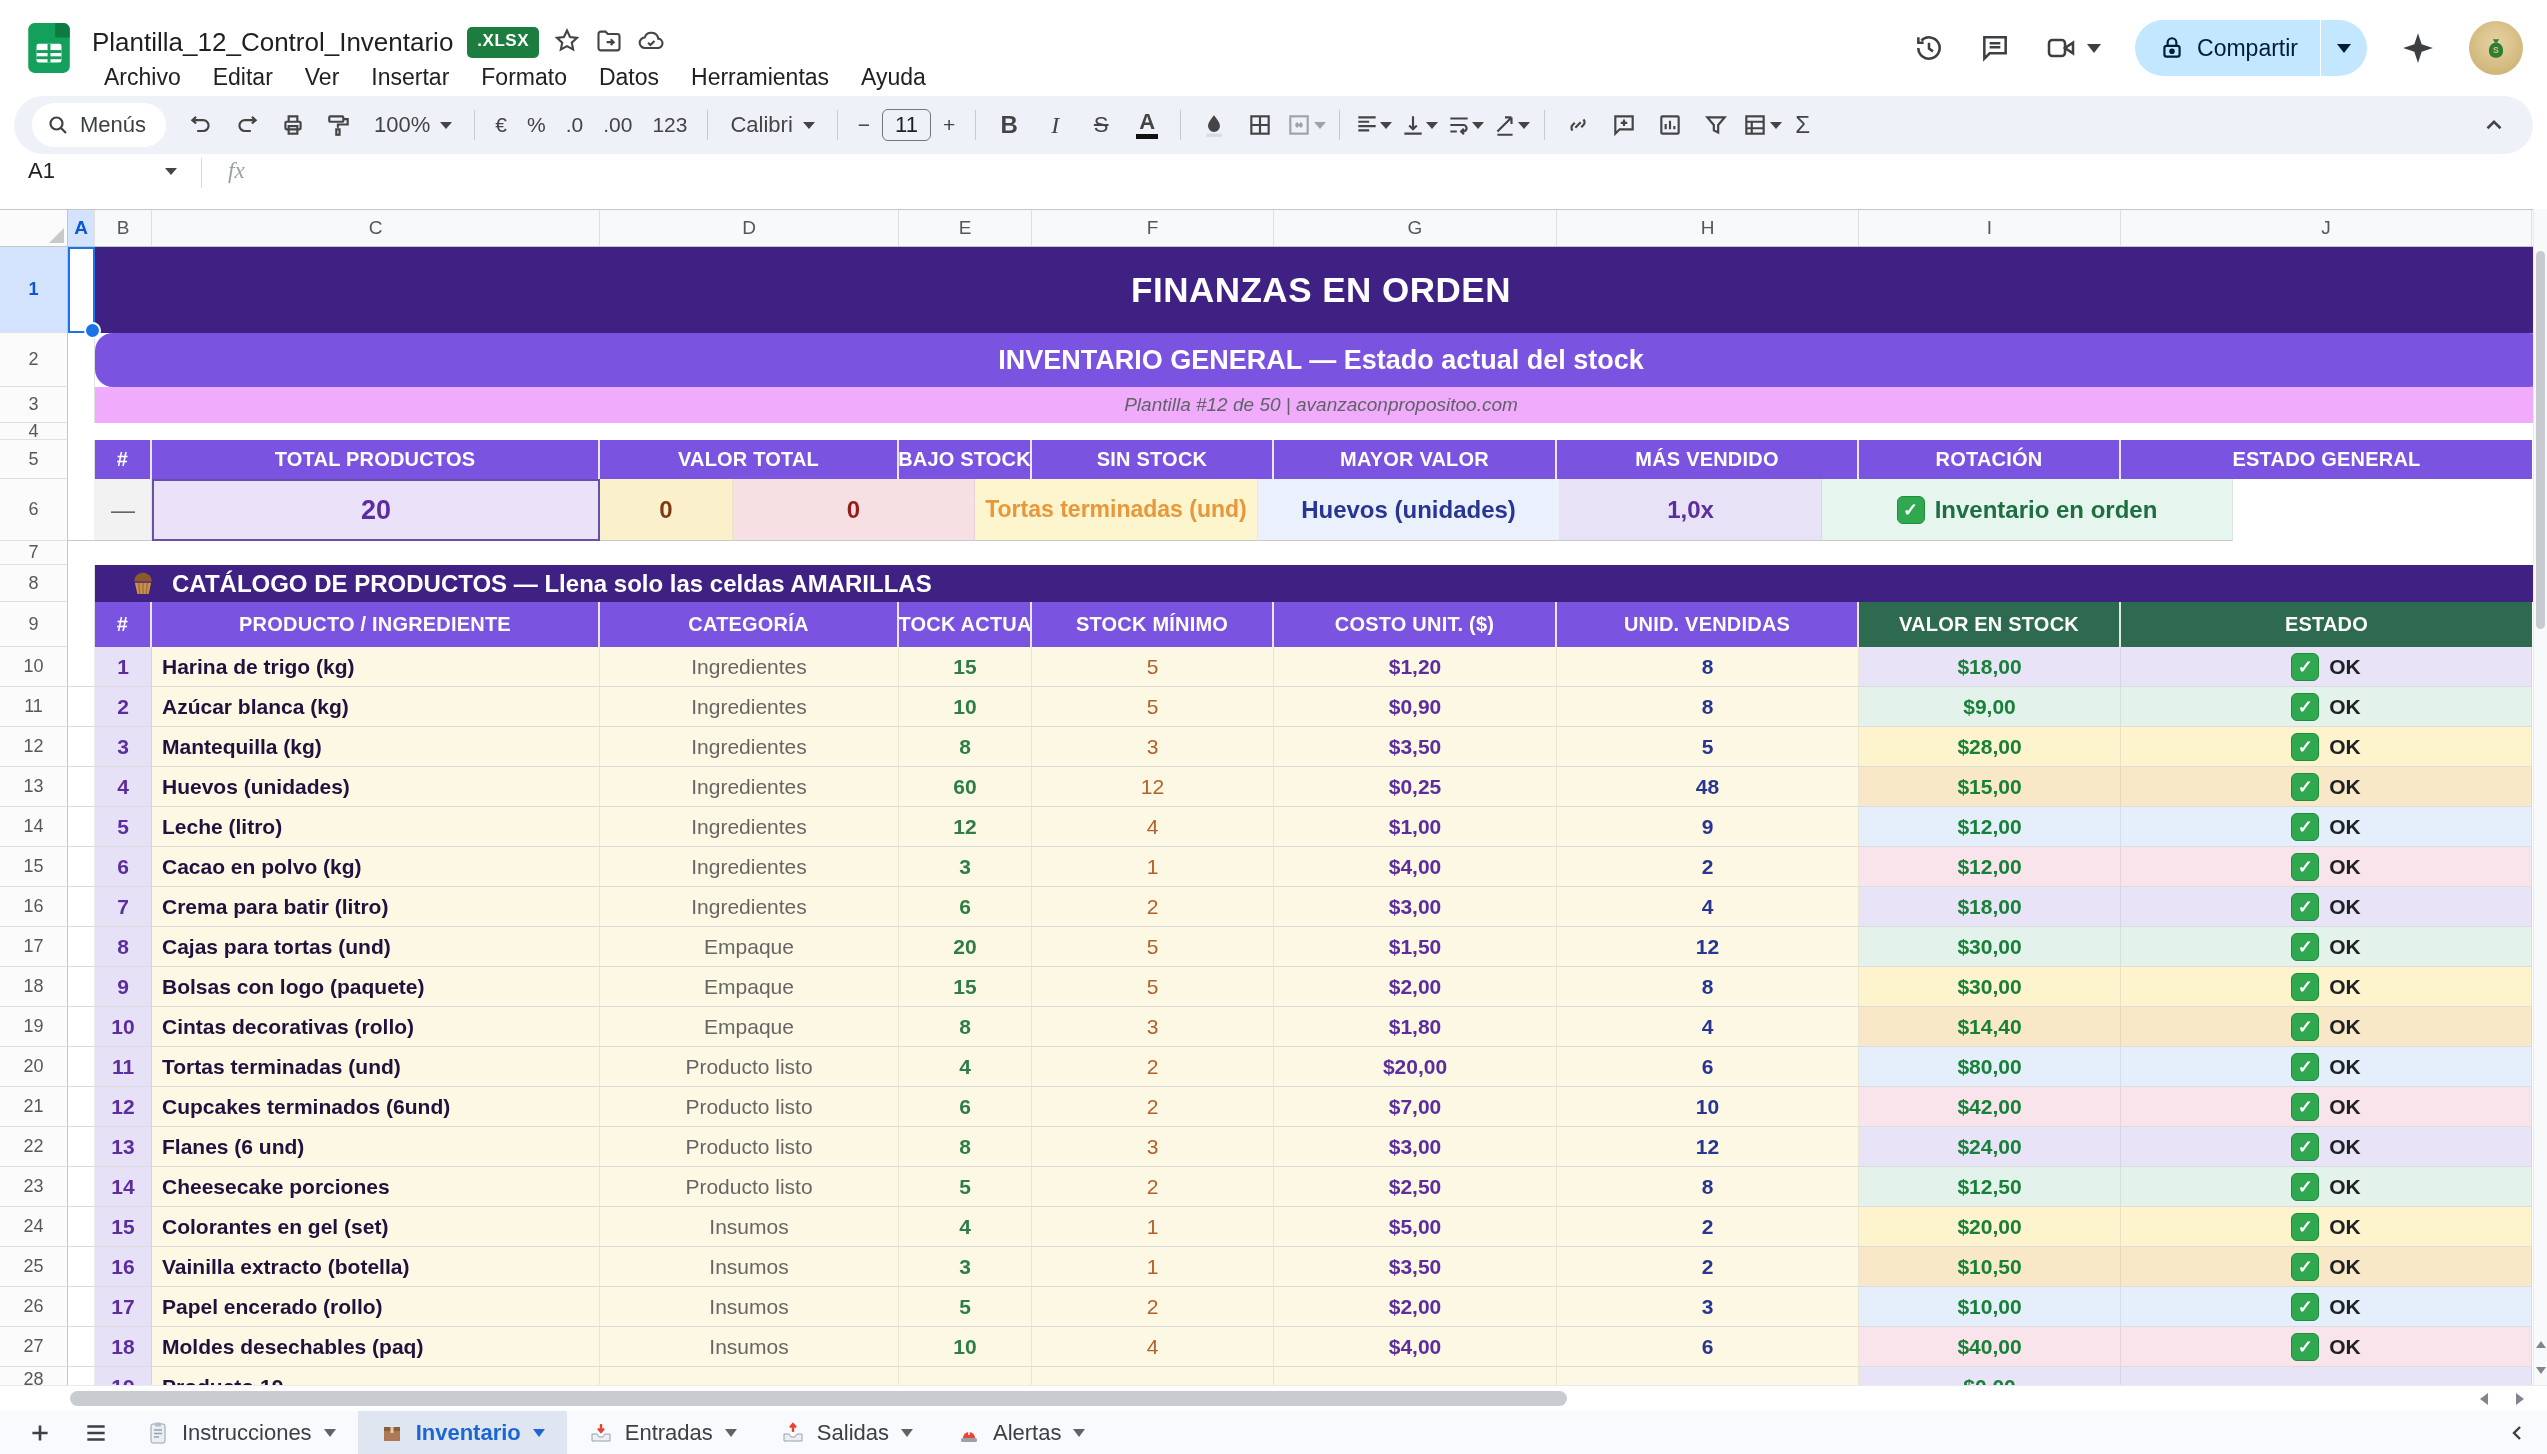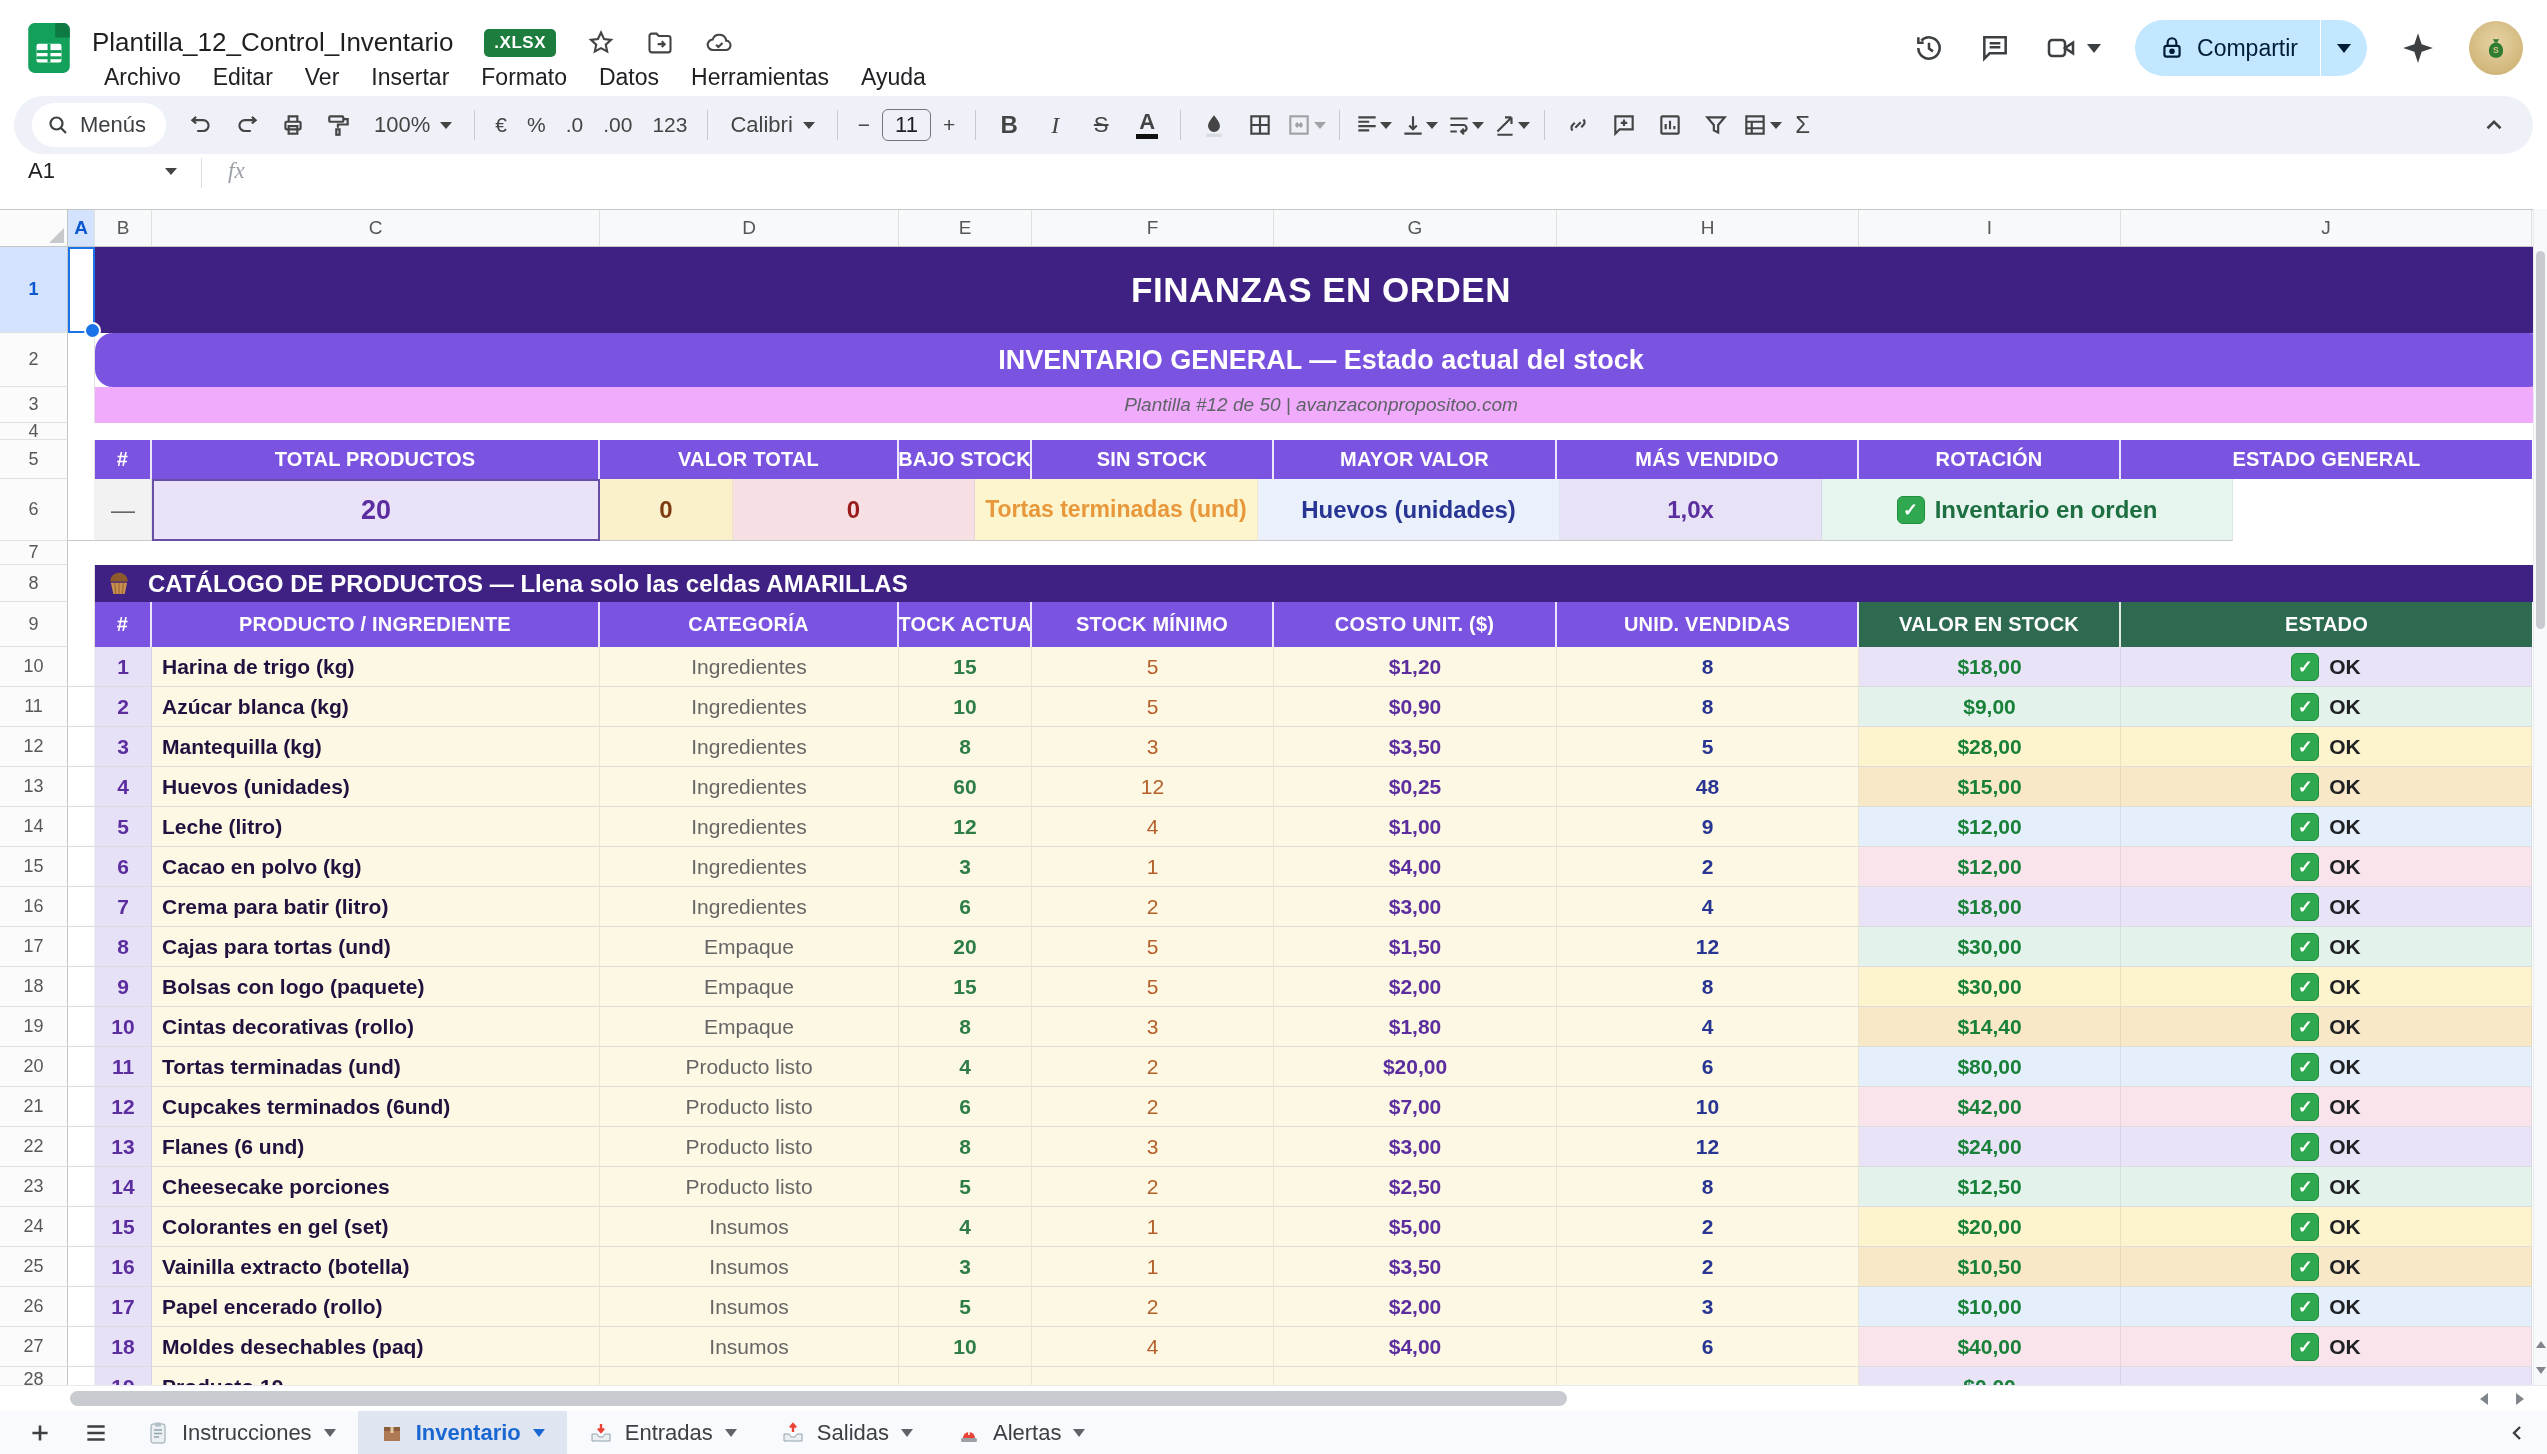--- a/index.html
+++ b/index.html
@@ -4,21 +4,21 @@
 <style>
   html,body{margin:0;padding:0;background:#fff;}
   body{width:2547px;height:1455px;overflow:hidden;font-family:"Liberation Sans",sans-serif;color:#202124;position:relative;}
   .app{width:2547px;height:1455px;position:relative;}
 
   
   .titlebar{height:96px;display:flex;align-items:center;justify-content:space-between;padding:0 24px 0 22px;box-sizing:border-box;}
   .tb-left{display:flex;align-items:center;}
   .logo{width:54px;height:54px;flex:0 0 auto;}
   .tb-text{margin-left:16px;}
-  .title-row{display:flex;align-items:center;gap:31px;margin-top:24px;}
+  .title-row{display:flex;gap:14px;margin-top:24px;}
   .doc-title{font-size:26px;color:#1f1f1f;}
   .badge{background:#1d7d3f;color:#fff;font-size:17px;font-weight:bold;border-radius:5px;padding:4px 10px;letter-spacing:0.5px;}
   .hico{width:28px;height:28px;stroke:#444;fill:none;stroke-width:1.8;}
   .menubar{display:flex;gap:8px;margin-top:4px;}
   .menu-item{font-size:23px;color:#202124;padding:2px 12px;border-radius:8px;}
   .tb-right{display:flex;align-items:center;gap:34px;}
   .tico{width:32px;height:32px;stroke:#3c4043;fill:none;stroke-width:1.9;}
   .caret{width:0;height:0;border-left:7px solid transparent;border-right:7px solid transparent;border-top:9px solid #3c4043;display:inline-block;}
   .share{display:flex;align-items:stretch;background:#c2e7ff;border-radius:28px;overflow:hidden;height:56px;}
   .share-main{display:flex;align-items:center;gap:12px;padding:0 22px 0 24px;}
@@ -69,21 +69,21 @@
   .acell{background:#fff;border-right:1px solid #e0e0e0;box-sizing:border-box;}
   .a1sel{border:2px solid #1a73e8;position:relative;z-index:4;}
   .a1sel::after{content:"";position:absolute;right:-8px;bottom:-8px;width:13px;height:13px;background:#1a73e8;border:2px solid #fff;border-radius:50%;}
   .band{flex:1;display:flex;align-items:center;justify-content:center;color:#fff;}
   .band.dark{background:#3e2183;}
   .band.mid{background:#7b53e1;}
   .band.lav{background:#f0abfc;}
   .r1 .band{font-size:35px;font-weight:bold;letter-spacing:0.5px;}
   .r2 .band{font-size:27px;font-weight:bold;border-radius:18px;}
   .r3 .band{font-size:19px;font-style:italic;color:#5f6368;}
-  .r8 .band{justify-content:flex-start;padding-left:9px;font-size:24px;font-weight:bold;gap:14px;box-sizing:border-box;}
+  .r8 .band{justify-content:flex-start;padding-left:33px;font-size:24px;font-weight:bold;gap:14px;box-sizing:border-box;}
   .hdr{display:flex;align-items:center;justify-content:center;background:#7b53e1;color:#fff;font-size:20px;font-weight:bold;letter-spacing:0.2px;border-right:2px solid rgba(255,255,255,.85);box-sizing:border-box;overflow:hidden;white-space:nowrap;}
   .hdr.green{background:#2d6a4f;}
   .hdr:last-child{border-right:none;}
   .sumrow>div{display:flex;align-items:center;justify-content:center;box-sizing:border-box;border-right:1px solid rgba(0,0,0,.05);border-bottom:1px solid #c9c9c9;font-weight:bold;font-size:24px;overflow:hidden;white-space:nowrap;}
   .datarow>div{height:40px;display:flex;align-items:center;justify-content:center;box-sizing:border-box;border-right:1px solid rgba(0,0,0,.07);border-bottom:1px solid #dcdcdc;font-size:21px;overflow:hidden;white-space:nowrap;}
   .datarow{height:40px;}
   .datarow.partial{height:25px;overflow:hidden;}
   .cream{background:#fcf8e3;}
   .numcol{background:#e7e1f7;color:#5b2d9e;font-weight:bold;}
   .pname{justify-content:flex-start !important;padding-left:10px;font-weight:bold;color:#20123f;}

